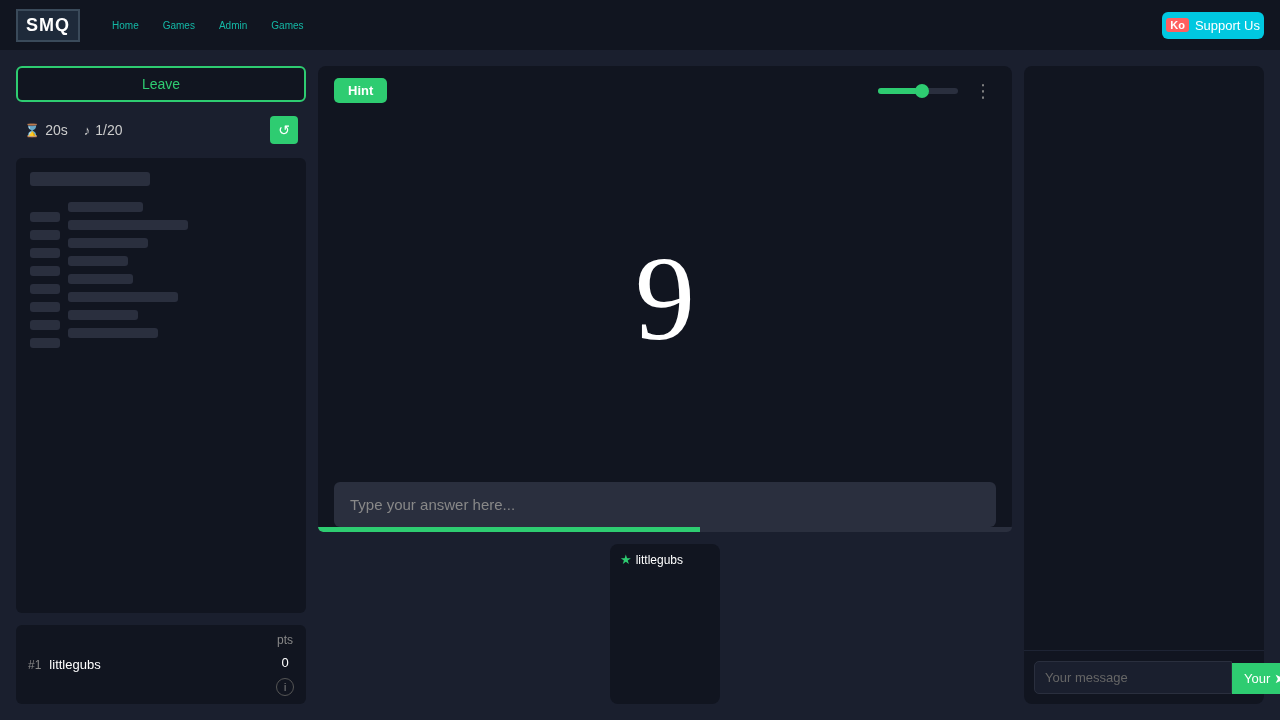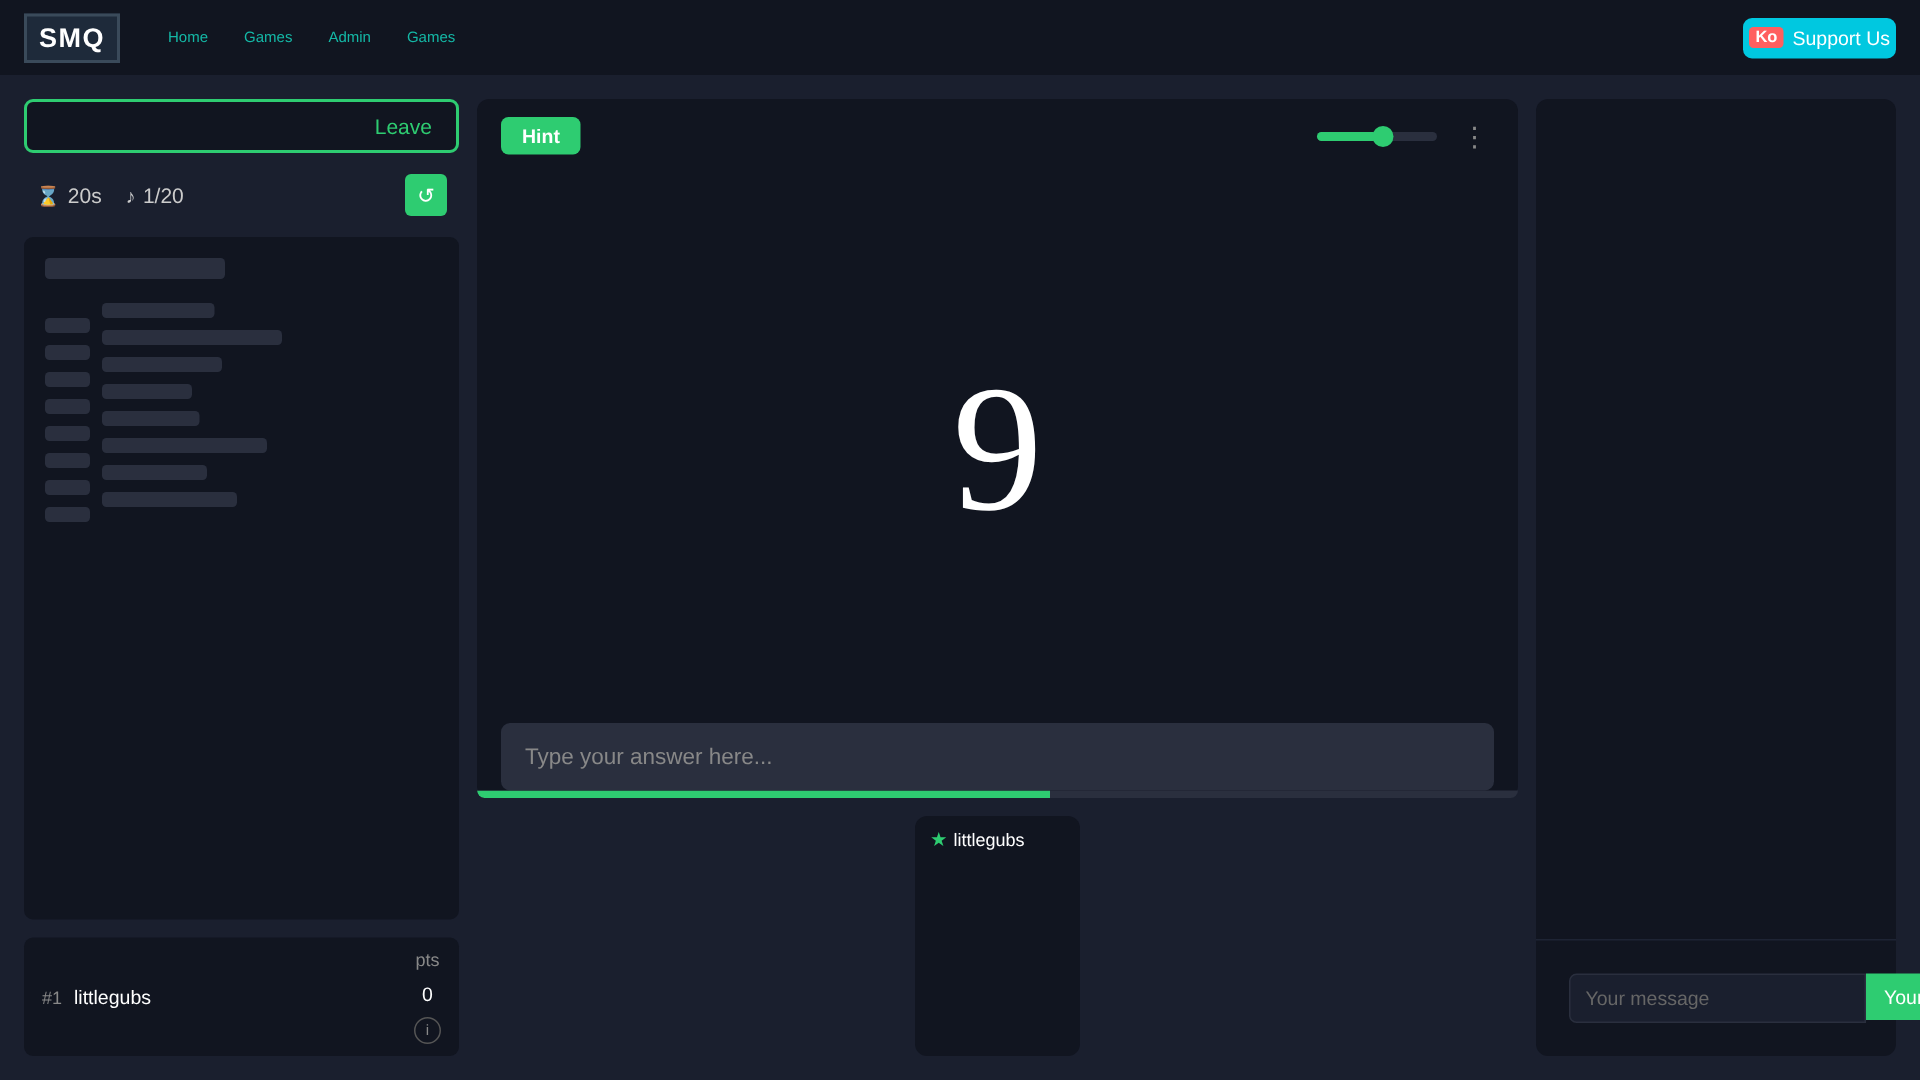--- a/index.html
+++ b/index.html
@@ -77,21 +77,21 @@
     }
     .leave-btn {
       background: #111520;
       border: 2px solid #2ecc71;
       color: #2ecc71;
       border-radius: 6px;
       padding: 8px 16px;
       font-size: 14px;
       cursor: pointer;
       width: 100%;
-      text-align: right;
+      text-align: center;
     }
     .stats-bar {
       display: flex;
       align-items: center;
       gap: 16px;
       padding: 6px 8px;
     }
     .stat-item {
       display: flex;
       align-items: center;
@@ -327,23 +327,23 @@
       border-radius: 8px;
       display: flex;
       flex-direction: column;
       flex-shrink: 0;
     }
     .chat-messages {
       flex: 1;
     }
     .chat-input-wrap {
       display: flex;
-      align-items: flex-start;
+      align-items: flex-end;
       gap: 0;
-      padding: 22px;
+      padding: 10px;
       border-top: 1px solid #1e2434;
     }
     .chat-input {
       flex: 1;
       background: #1a1f2e;
       border: 1px solid #2a2f3e;
       border-radius: 5px 0 0 5px;
       padding: 8px 10px;
       color: #aaa;
       font-size: 13px;

